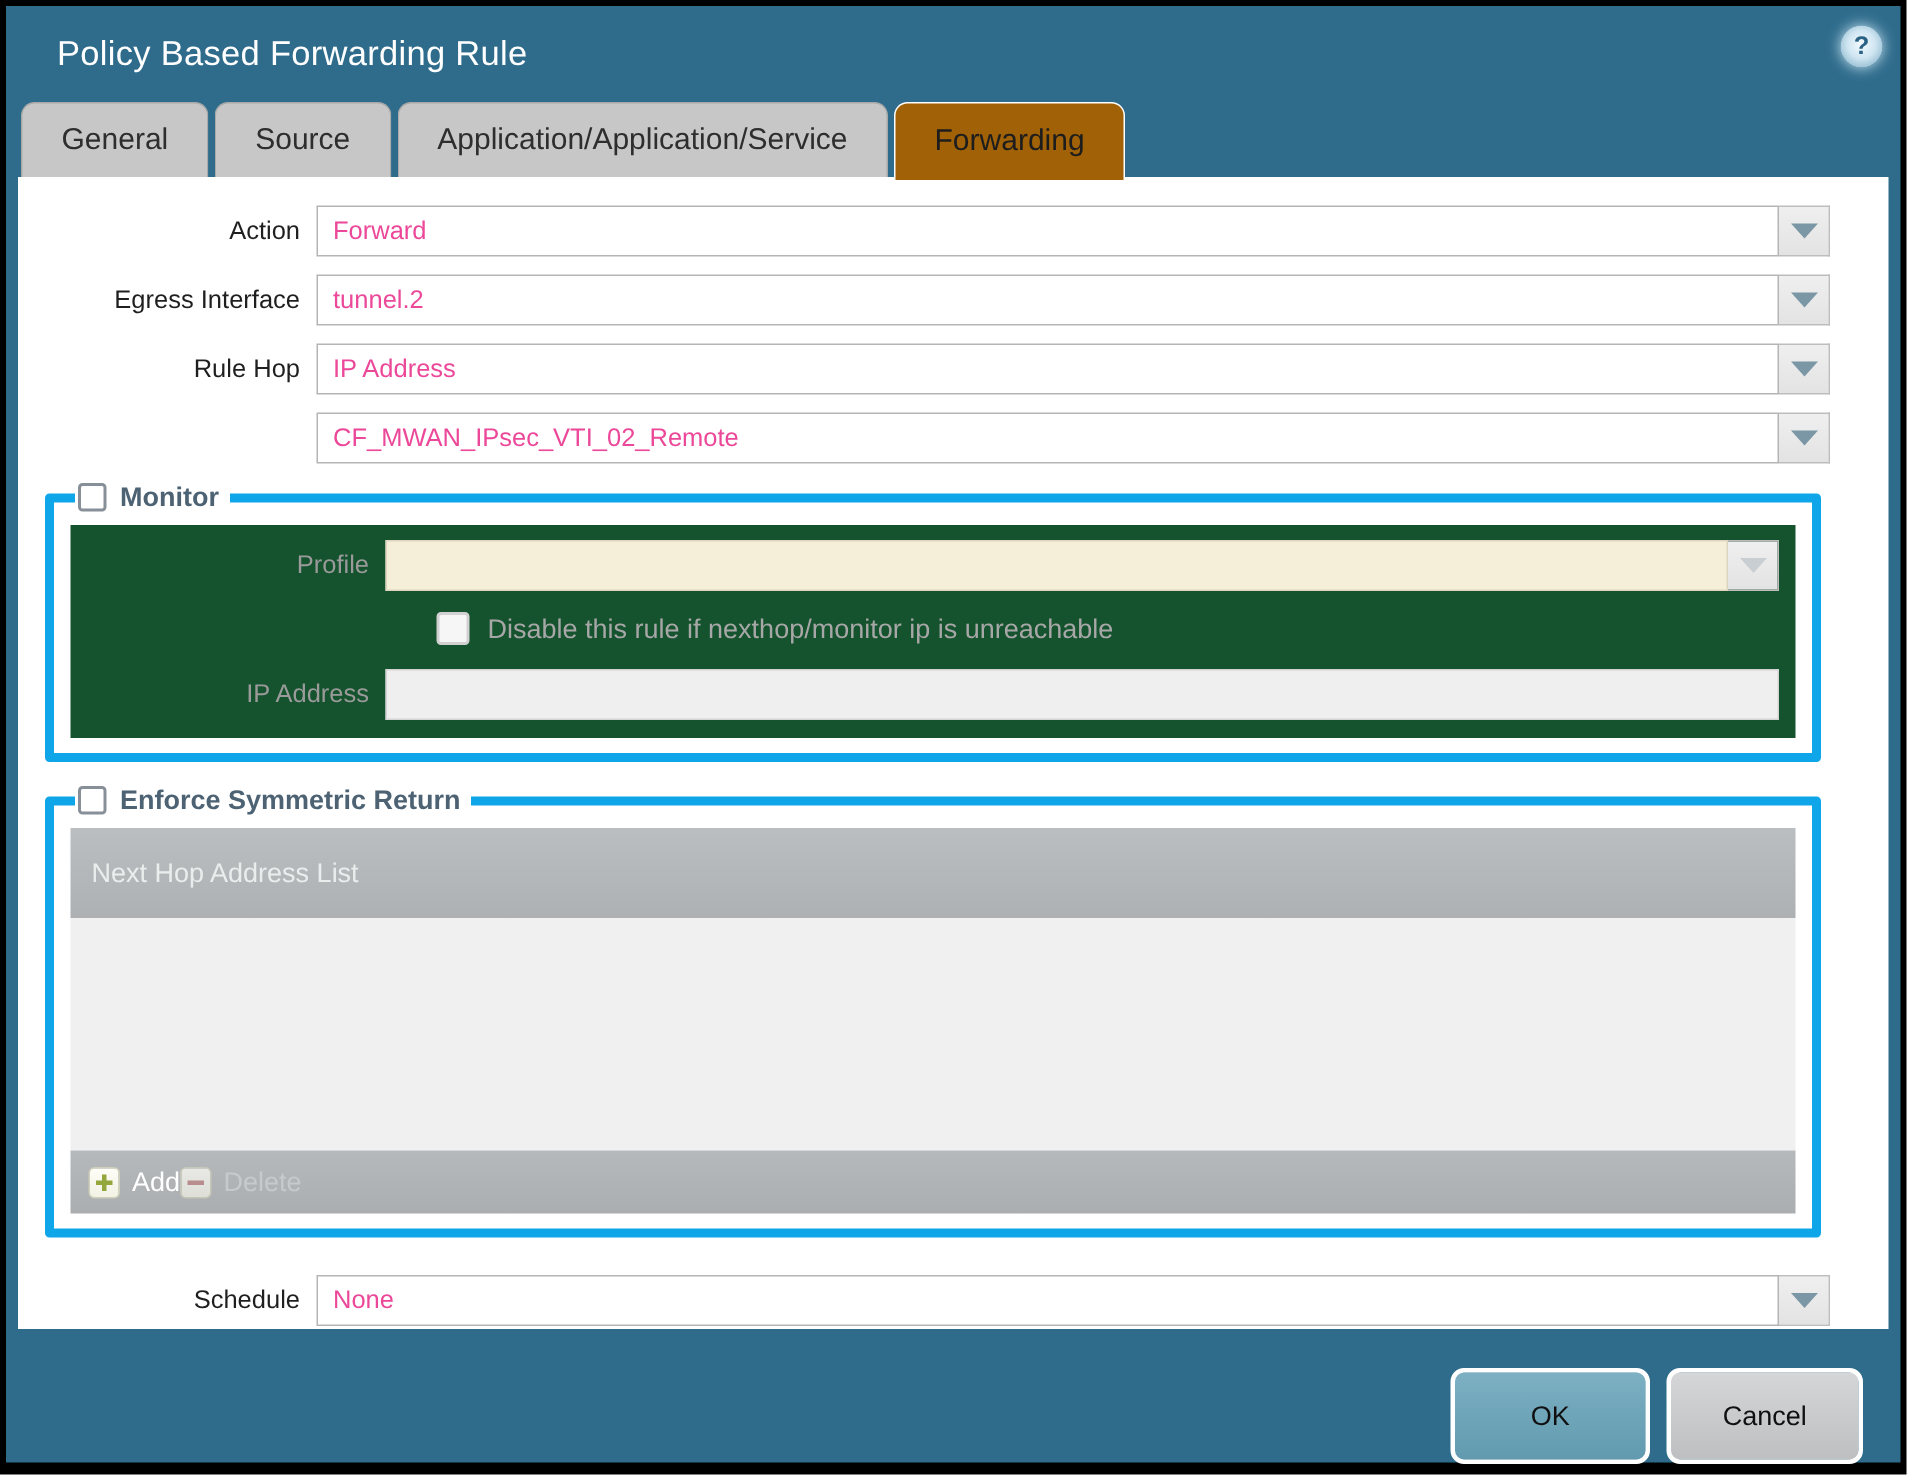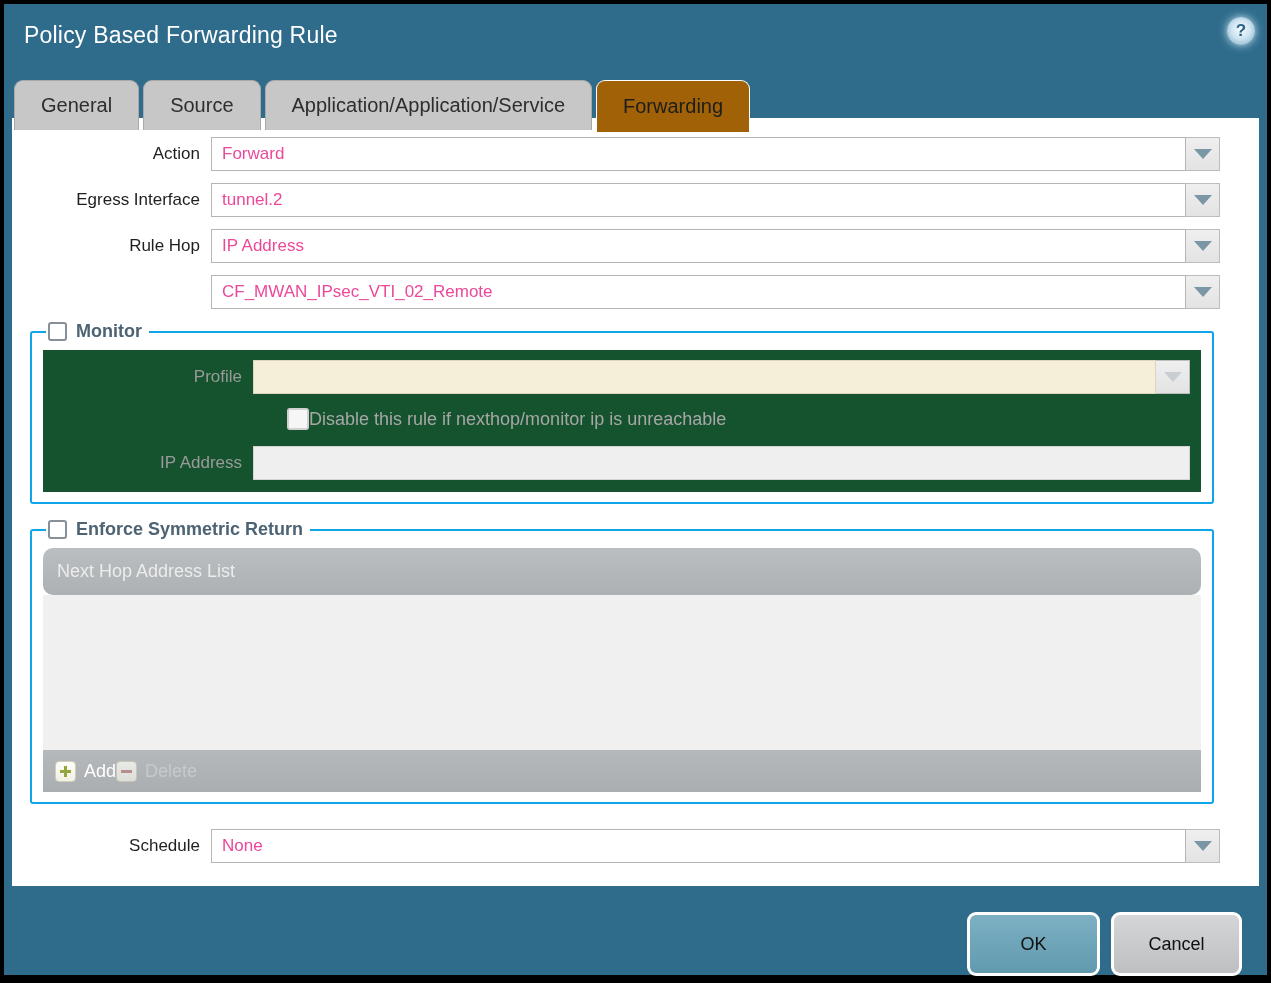--- a/index.html
+++ b/index.html
@@ -11,21 +11,21 @@
     overflow: hidden;
   }
   .teal-frame {
     position: absolute;
     left: 4px; top: 4px; right: 4px; bottom: 8px;
     background: #2f6c8c;
   }
   
   .titlebar {
     position: absolute;
-    left: 20px; top: 18px;
+    left: 34px; top: 18px;
     color: #ffffff;
     font-size: 23px;
     font-weight: 400;
     letter-spacing: .2px;
   }
   .help-icon {
     position: absolute;
     right: 12px; top: 13px;
     width: 28px; height: 28px;
     border-radius: 50%;
@@ -33,21 +33,21 @@
     box-shadow: 0 0 9px rgba(214,238,250,.95);
     display: flex; align-items: center; justify-content: center;
     color: #2a6285;
     font-size: 17px;
     font-weight: bold;
     cursor: pointer;
   }
   
   .tabs {
     position: absolute;
-    left: 14px; top: 80px;
+    left: 14px; top: 68px;
     display: flex;
     gap: 4px;
     height: 50px;
     z-index: 3;
   }
   .tab {
     height: 50px;
     padding: 0 26px;
     background: #c7c7c7;
     border: 1px solid #a9a9a9;
@@ -106,21 +106,21 @@
   }
   .dd-arrow {
     width: 0; height: 0;
     border-left: 9px solid transparent;
     border-right: 9px solid transparent;
     border-top: 10px solid #7b96a4;
   }
   .dd-btn.disabled .dd-arrow { border-top-color: #c9ced2; }
   
   fieldset {
-    border: 2px solid #0ea5e9;
+    border: 6px solid #0ea5e9;
     border-radius: 3px;
     margin: 0 6px 0 18px;
     padding: 0 11px 10px 11px;
   }
   legend {
     display: flex; align-items: center;
     margin-left: 3px;
     padding: 0 7px 0 2px;
     gap: 9px;
   }
@@ -155,34 +155,33 @@
     border: 1px solid #ddd5bd;
     background: #f5eed9;
     height: 34px;
   }
   .field-disabled {
     flex: 1;
     border: 1px solid #d4d4d4;
     background: #efefef;
     height: 34px;
   }
-  .cb-row { display: flex; align-items: center; margin: 0 0 16px 244px; gap: 0; }
+  .cb-row { display: flex; align-items: center; margin: 0 0 16px 244px; gap: 12px; }
   .cb-row .checkbox { width: 22px; height: 22px; }
   .cb-label { font-size: 18px; color: #a7a7a7; }
   .panel-pad-r { padding-right: 11px; }
   
   .sym-table { margin-top: 8px; }
   .sym-header {
-    height: 47px;
+    height: 60px;
     background: linear-gradient(#babec1, #adb1b4);
     display: flex; align-items: center;
     padding-left: 14px;
     font-size: 18px;
     color: #ebeded;
-    border-radius: 10px;
   }
   .sym-body { height: 155px; background: #f0f0f0; }
   .sym-footer {
     height: 42px;
     background: linear-gradient(#b5b9bc, #aaaeb1);
     display: flex; align-items: center;
     padding-left: 12px;
   }
   .tbl-btn { display: flex; align-items: center; gap: 8px; cursor: pointer; }
   .tbl-btn.disabled { cursor: default; }

